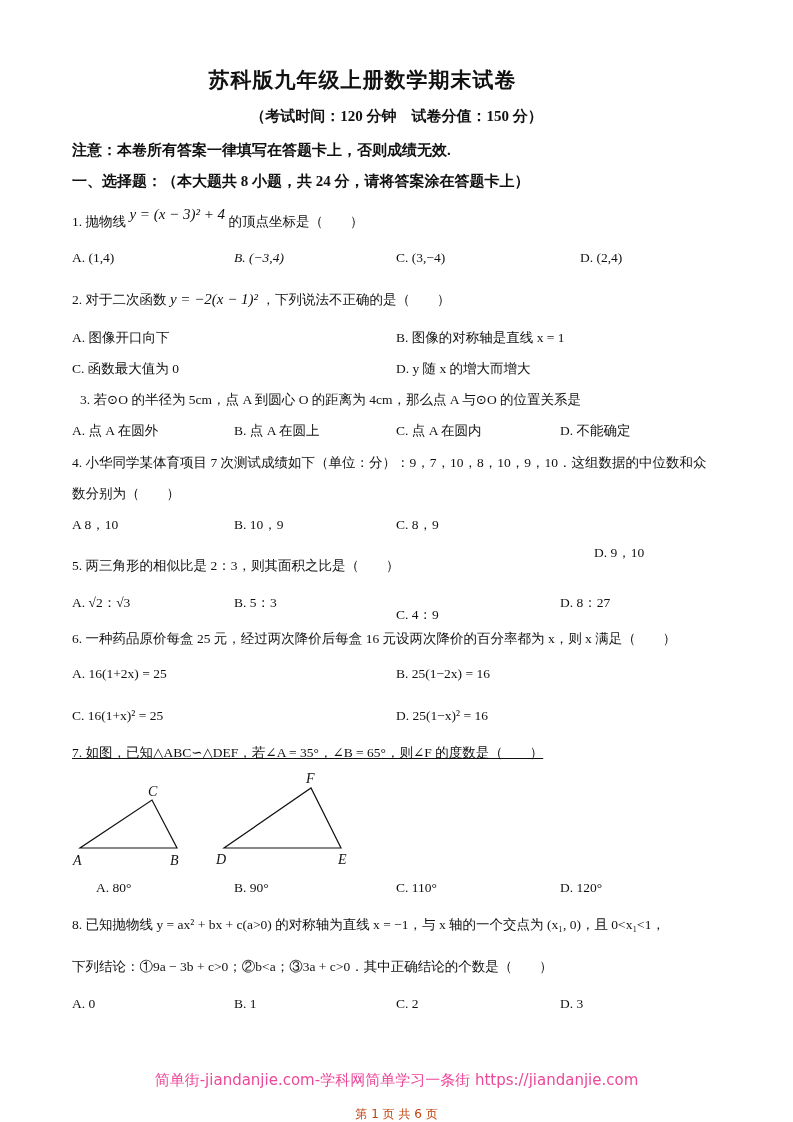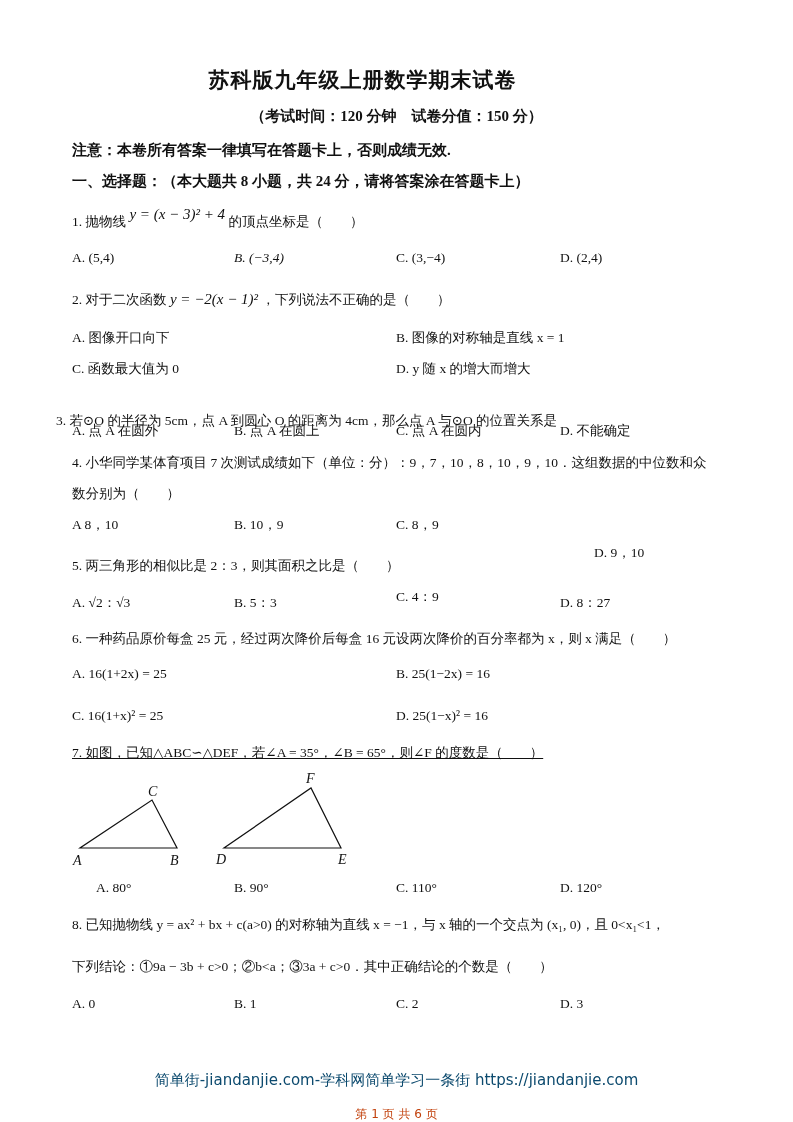--- a/index.html
+++ b/index.html
@@ -7,70 +7,70 @@
          font-family: "Liberation Serif", "DejaVu Serif", serif; color: #111; }
   .abs { position: absolute; white-space: nowrap; }
   .title { left: 0; width: 725px; text-align: center; top: 66px; font-size: 21px; font-weight: bold; letter-spacing: 1px; }
   .subtitle { left: 0; width: 793px; text-align: center; top: 107px; font-size: 15px; font-weight: bold; }
   .notice { left: 72px; top: 141px; font-size: 15px; font-weight: bold; text-align: center; }
   .section { left: 72px; top: 172px; font-size: 15px; font-weight: bold; }
   .q { font-size: 13.5px; }
   .opt { font-size: 13.5px; }
   .m { font-style: italic; font-family: "Liberation Serif", serif; font-size: 15px; }
   .footer-link { left: 0; width: 793px; text-align: center; top: 1071px; font-size: 15px;
-                 font-family: "DejaVu Sans", "Liberation Sans", sans-serif; color: #0c4a6e; }
+                 font-family: "DejaVu Sans", "Liberation Sans", sans-serif; color: #ec4899; }
   .page-num { left: 0; width: 793px; text-align: center; top: 1106px; font-size: 12px;
               font-family: "DejaVu Sans", sans-serif; color: #c2410c; }
   svg text { font-family: "Liberation Serif", serif; font-style: italic; font-size: 14px; fill: #111; }
 </style>
 </head>
 <body>
 
 <div class="abs title">苏科版九年级上册数学期末试卷</div>
 <div class="abs subtitle">（考试时间：120 分钟　试卷分值：150 分）</div>
 <div class="abs notice">注意：本卷所有答案一律填写在答题卡上，否则成绩无效.</div>
 <div class="abs section">一、选择题：（本大题共 8 小题，共 24 分，请将答案涂在答题卡上）</div>
 
 <div class="abs q" style="left:72px; top:213px;">
   <span>1. 抛物线</span>
   <span class="m" style="position:relative; top:-7px;">y = (x − 3)² + 4</span>
   <span>的顶点坐标是（　　）</span>
 </div>
-<div class="abs opt" style="left:72px; top:250px;">A. (5,4)</div>
+<div class="abs opt" style="left:72px; top:250px;">A. (1,4)</div>
 <div class="abs opt" style="left:234px; top:250px;font-style:italic;">B. (−3,4)</div>
 <div class="abs opt" style="left:396px; top:250px;">C. (3,−4)</div>
-<div class="abs opt" style="left:560px; top:250px;">D. (2,4)</div>
+<div class="abs opt" style="left:580px; top:250px;">D. (2,4)</div>
 
 <div class="abs q" style="left:72px; top:291px;">
   <span>2. 对于二次函数</span>
   <span class="m">y = −2(x − 1)²</span>
   <span>，下列说法不正确的是（　　）</span>
 </div>
 <div class="abs opt" style="left:72px; top:329px;">A. 图像开口向下</div>
 <div class="abs opt" style="left:396px; top:329px;">B. 图像的对称轴是直线 x = 1</div>
 <div class="abs opt" style="left:72px; top:360px;">C. 函数最大值为 0</div>
 <div class="abs opt" style="left:396px; top:360px;">D. y 随 x 的增大而增大</div>
 
-<div class="abs q" style="left:56px; top:391px;margin-top:21px;">3. 若⊙O 的半径为 5cm，点 A 到圆心 O 的距离为 4cm，那么点 A 与⊙O 的位置关系是</div>
+<div class="abs q" style="left:80px; top:391px;">3. 若⊙O 的半径为 5cm，点 A 到圆心 O 的距离为 4cm，那么点 A 与⊙O 的位置关系是</div>
 <div class="abs opt" style="left:72px; top:422px;">A. 点 A 在圆外</div>
 <div class="abs opt" style="left:234px; top:422px;">B. 点 A 在圆上</div>
 <div class="abs opt" style="left:396px; top:422px;">C. 点 A 在圆内</div>
 <div class="abs opt" style="left:560px; top:422px;">D. 不能确定</div>
 
 <div class="abs q" style="left:72px; top:454px;">4. 小华同学某体育项目 7 次测试成绩如下（单位：分）：9，7，10，8，10，9，10．这组数据的中位数和众</div>
 <div class="abs q" style="left:72px; top:485px;">数分别为（　　）</div>
 <div class="abs opt" style="left:72px; top:516px;">A  8，10</div>
 <div class="abs opt" style="left:234px; top:516px;">B. 10，9</div>
 <div class="abs opt" style="left:396px; top:516px;">C. 8，9</div>
 <div class="abs opt" style="left:560px; top:544px;margin-left:34px;">D. 9，10</div>
 
 <div class="abs q" style="left:72px; top:557px;">5. 两三角形的相似比是 2：3，则其面积之比是（　　）</div>
 <div class="abs opt" style="left:72px; top:594px;">A. √2：√3</div>
 <div class="abs opt" style="left:234px; top:594px;">B. 5：3</div>
-<div class="abs opt" style="left:396px; top:588px;">C. 4：9</div>
+<div class="abs opt" style="left:396px; top:606px;">C. 4：9</div>
 <div class="abs opt" style="left:560px; top:594px;">D. 8：27</div>
 
 <div class="abs q" style="left:72px; top:630px;">6. 一种药品原价每盒 25 元，经过两次降价后每盒 16 元设两次降价的百分率都为 x，则 x 满足（　　）</div>
 <div class="abs opt" style="left:72px; top:666px;">A. 16(1+2x) = 25</div>
 <div class="abs opt" style="left:396px; top:666px;">B. 25(1−2x) = 16</div>
 <div class="abs opt" style="left:72px; top:708px;">C. 16(1+x)² = 25</div>
 <div class="abs opt" style="left:396px; top:708px;">D. 25(1−x)² = 16</div>
 
 <div class="abs q" style="left:72px; top:744px;text-decoration:underline;">7. 如图，已知△ABC∽△DEF，若∠A = 35°，∠B = 65°，则∠F 的度数是（　　）</div>
 <svg class="abs" style="left:60px; top:765px;" width="320" height="110">

